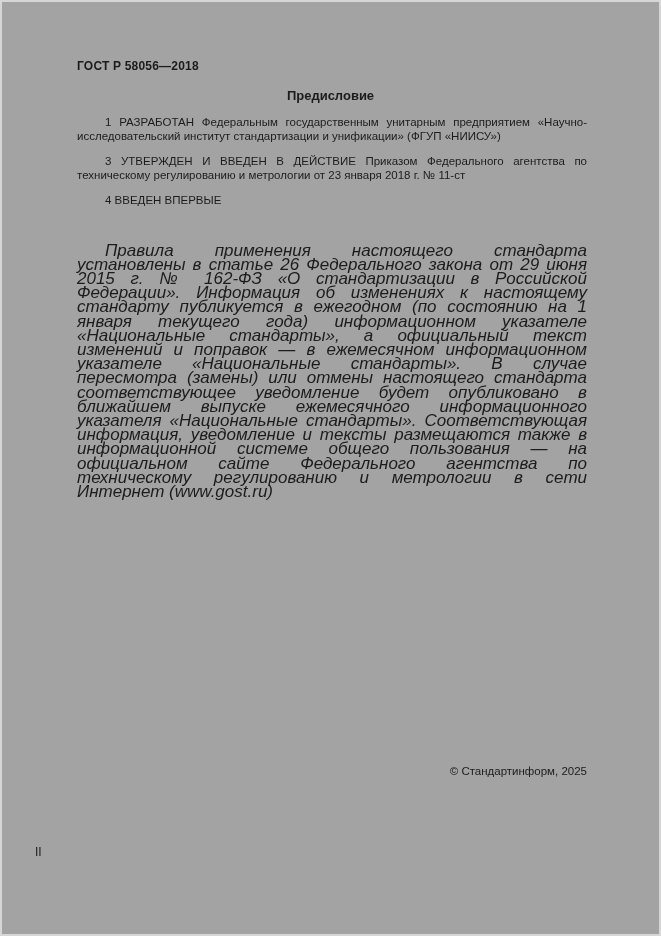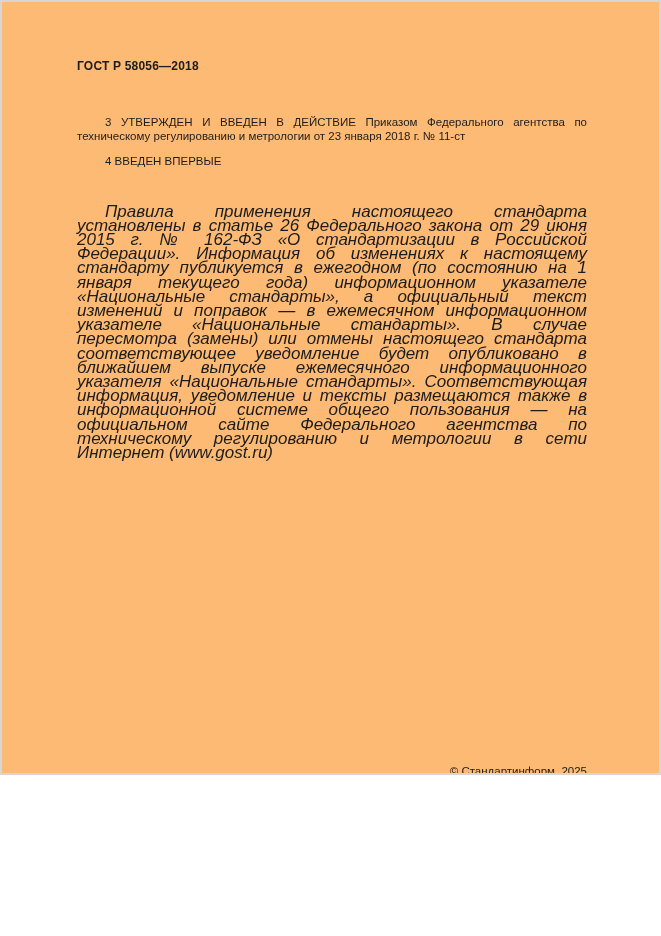--- a/index.html
+++ b/index.html
@@ -3,23 +3,23 @@
 <meta charset="utf-8">
 <style>
   html, body {
     margin: 0;
     padding: 0;
     background: #ffffff;
   }
   .page {
     position: relative;
     width: 661px;
-    height: 775px;
+    height: 936px;
     box-sizing: border-box;
-    background: #fdba74;
+    background: #a3a3a3;
     border: 2px solid #d6d6d6;
     font-family: "Liberation Sans", sans-serif;
     color: #1c1c1c;
     overflow: hidden;
   }
   .doc-code {
     position: absolute;
     top: 57px;
     left: 75px;
     font-size: 12px;
@@ -83,22 +83,24 @@
     text-align: right;
   }
 </style>
 </head>
 <body>
 
 <div class="page">
 
   <div class="doc-code">ГОСТ Р 58056—2018</div>
 
+  <h1 class="section-title">Предисловие</h1>
 
   <div class="foreword">
+    <p class="para">1  РАЗРАБОТАН Федеральным государственным унитарным предприятием «Научно-исследовательский институт стандартизации и унификации» (ФГУП «НИИСУ»)</p>
     <p class="para">3  УТВЕРЖДЕН И ВВЕДЕН В ДЕЙСТВИЕ Приказом Федерального агентства по техническому регулированию и метрологии от 23 января 2018 г. № 11-ст</p>
     <p class="para">4  ВВЕДЕН ВПЕРВЫЕ</p>
 
     <p class="legal-note">Правила применения настоящего стандарта установлены в статье 26 Федерального закона от 29 июня 2015 г. № 162-ФЗ «О стандартизации в Российской Федерации». Информация об изменениях к настоящему стандарту публикуется в ежегодном (по состоянию на 1 января текущего года) информационном указателе «Национальные стандарты», а официальный текст изменений и поправок — в ежемесячном информационном указателе «Национальные стандарты». В случае пересмотра (замены) или отмены настоящего стандарта соответствующее уведомление будет опубликовано в ближайшем выпуске ежемесячного информационного указателя «Национальные стандарты». Соответствующая информация, уведомление и тексты размещаются также в информационной системе общего пользования — на официальном сайте Федерального агентства по техническому регулированию и метрологии в сети Интернет (www.gost.ru)</p>
   </div>
 
   <div class="bottom-block">
     <p class="copyright">© Стандартинформ, 2025</p>
   </div>
 

